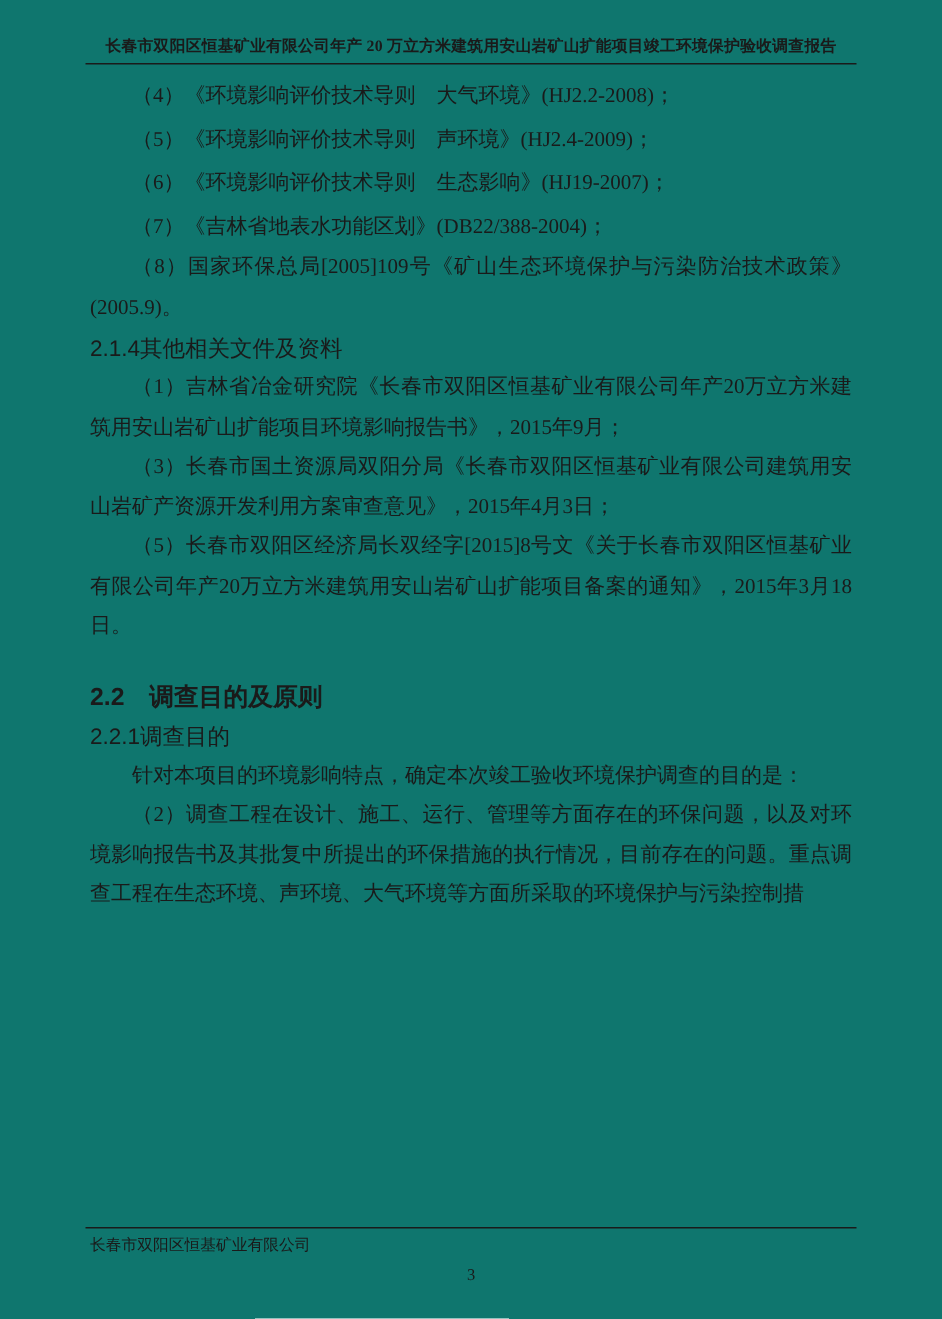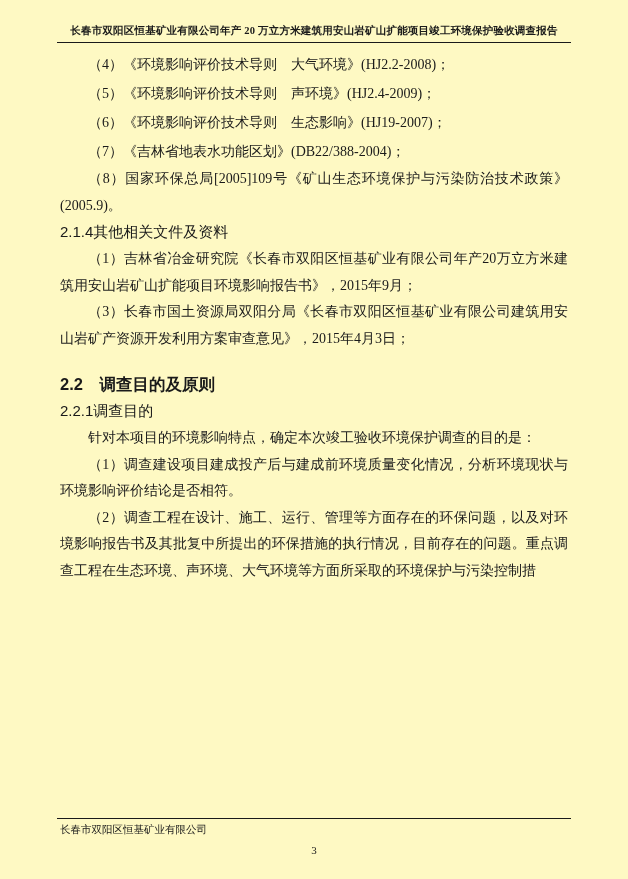--- a/index.html
+++ b/index.html
@@ -2,21 +2,21 @@
 <html><head>
 <meta charset="utf-8">
 <style>
   * { margin: 0; padding: 0; box-sizing: border-box; }
   html, body { background: #ffffff; }
   .page {
     position: relative;
     width: 628px;
     height: 879px;
     margin: 0 auto;
-    background: #fef9c3;
+    background: #0f766e;
     color: #1a1a1a;
     font-family: "Liberation Serif", "DejaVu Serif", serif;
     overflow: hidden;
   }
   .header {
     position: absolute;
     top: 24px;
     left: 57px;
     right: 57px;
   }
@@ -96,24 +96,24 @@
 
   <div class="content">
     <p class="list">（4）《环境影响评价技术导则　大气环境》(HJ2.2-2008)；</p>
     <p class="list">（5）《环境影响评价技术导则　声环境》(HJ2.4-2009)；</p>
     <p class="list">（6）《环境影响评价技术导则　生态影响》(HJ19-2007)；</p>
     <p class="list">（7）《吉林省地表水功能区划》(DB22/388-2004)；</p>
     <p class="para">（8）国家环保总局[2005]109号《矿山生态环境保护与污染防治技术政策》(2005.9)。</p>
     <h3>2.1.4其他相关文件及资料</h3>
     <p class="para">（1）吉林省冶金研究院《长春市双阳区恒基矿业有限公司年产20万立方米建筑用安山岩矿山扩能项目环境影响报告书》，2015年9月；</p>
     <p class="para">（3）长春市国土资源局双阳分局《长春市双阳区恒基矿业有限公司建筑用安山岩矿产资源开发利用方案审查意见》，2015年4月3日；</p>
+    <p class="para">（5）长春市双阳区经济局长双经字[2015]8号文《关于长春市双阳区恒基矿业有限公司年产20万立方米建筑用安山岩矿山扩能项目备案的通知》，2015年3月18日。</p>
     <h2>2.2　调查目的及原则</h2>
     <h3>2.2.1调查目的</h3>
     <p class="para">针对本项目的环境影响特点，确定本次竣工验收环境保护调查的目的是：</p>
-    <p class="para">（1）调查建设项目建成投产后与建成前环境质量变化情况，分析环境现状与环境影响评价结论是否相符。</p>
     <p class="para">（2）调查工程在设计、施工、运行、管理等方面存在的环保问题，以及对环境影响报告书及其批复中所提出的环保措施的执行情况，目前存在的问题。重点调查工程在生态环境、声环境、大气环境等方面所采取的环境保护与污染控制措</p>
   </div>
 
   <div class="footer-rule"></div>
   <div class="footer-company">长春市双阳区恒基矿业有限公司</div>
   <div class="footer-page">3</div>
 
 </div>
 
 </body></html>

